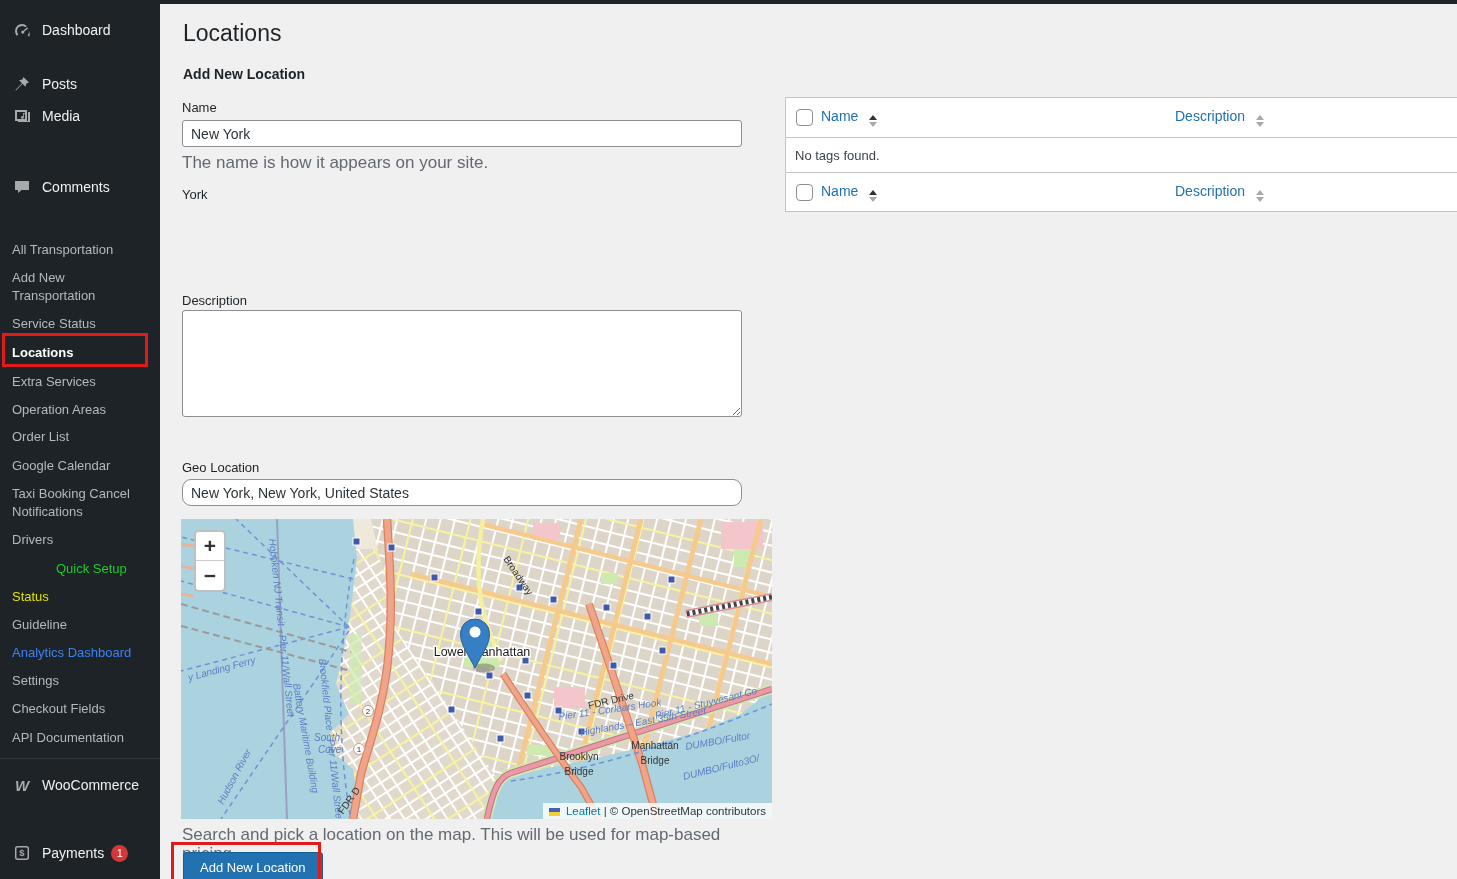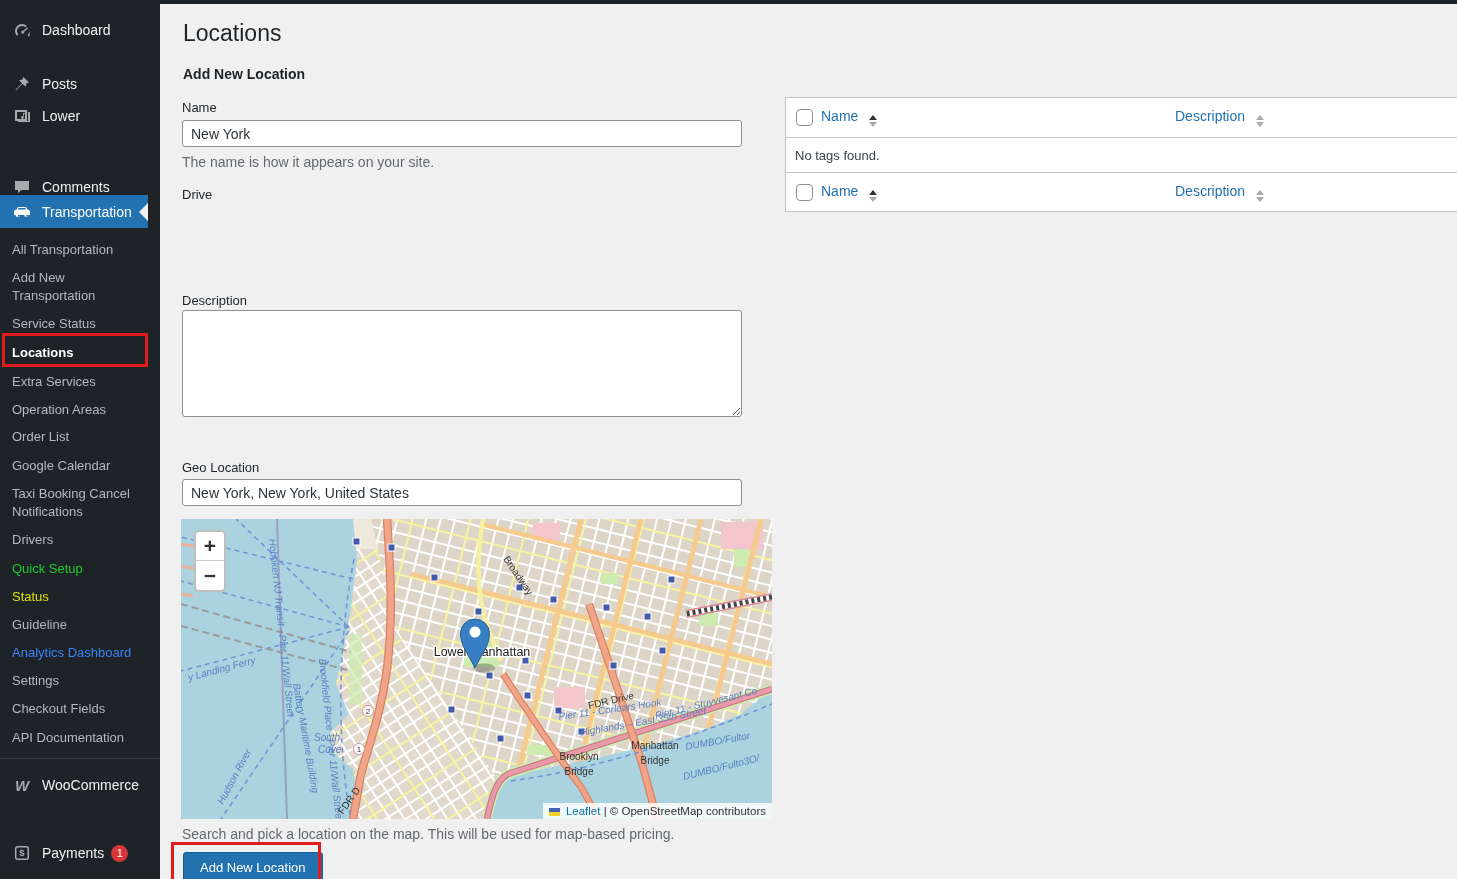--- a/index.html
+++ b/index.html
@@ -25,21 +25,21 @@
     background:#d63638; border-radius:9px; color:#fff; font-size:11px; line-height:17px; text-align:center; }
   .wc-w { font-weight:bold; font-style:italic; font-size:15px; color:#a7aaad; }
 
   
   .content { position:absolute; left:160px; top:0; width:1297px; height:879px; background:#f0f0f1; }
   .page-title { position:absolute; left:23px; top:20px; font-size:23px; font-weight:400; color:#1d2327; }
   .section-heading { position:absolute; left:23px; top:66px; font-size:14px; font-weight:bold; color:#1d2327; }
   .f-label { position:absolute; left:22px; font-size:13px; color:#1d2327; }
   .f-input { position:absolute; left:22px; width:560px; height:27px; border:1px solid #8c8f94; border-radius:3px;
     background:#fff; padding:0 8px; font-family:"Liberation Sans",sans-serif; font-size:14px; color:#2c3338; }
-  .f-help { position:absolute; left:22px; width:560px; font-size:14px; color:#646970; line-height:19px; }
+  .f-help { position:absolute; left:22px; width:560px; font-size:17px; color:#646970; line-height:19px; }
   .f-textarea { position:absolute; left:22px; top:310px; width:560px; height:107px; border:1px solid #8c8f94;
     border-radius:3px; background:#fff; padding:6px 8px; font-family:"Liberation Sans",sans-serif; font-size:14px; resize:both; }
   .submit-btn { position:absolute; left:23px; top:852px; background:#2271b1; border:1px solid #135e96;
     border-radius:3px; color:#fff; font-size:13px; padding:7px 16px; cursor:pointer; font-family:"Liberation Sans",sans-serif; }
 
   
   .map-wrap { position:absolute; left:21px; top:519px; width:591px; height:300px; background:#aad3df; overflow:hidden; cursor:grab; }
   .leaflet-ctrl { position:absolute; left:13px; top:11px; width:32px; background:#fff;
     border:2px solid rgba(0,0,0,0.25); border-radius:5px; z-index:10; }
   .leaflet-btn { width:28px; height:29px; display:flex; align-items:center; justify-content:center;
@@ -98,54 +98,45 @@
     </span>
     <span>Posts</span>
   </div>
 
   <div class="menu-item" style="top:99px">
     <span class="mi-icon">
       <svg width="17" height="16" viewBox="0 0 17 16">
           <path d="M1 2h12v11H1zM3 4v7h8V4zm6 1v3.2a1.4 1.4 0 1 0 .8 1.3V6h1V5zM14 4h2v10H4v-1h10z" fill-rule="evenodd"></path>
         </svg>
     </span>
-    <span>Lower</span>
+    <span>Media</span>
   </div>
 
 
   <div class="menu-item" style="top:170px">
     <span class="mi-icon">
       <svg width="16" height="16" viewBox="0 0 16 16">
           <path d="M1 2h14v9H7.5L4 14v-3H1z"></path>
         </svg>
     </span>
     <span>Comments</span>
   </div>
 
-  <div class="menu-item active" style="top:195px; height:33px">
-    <span class="mi-icon">
-      <svg width="20" height="16" viewBox="0 0 20 16">
-          <path d="M4.5 5.5 6 3h8l1.5 2.5c1.5.3 2.5 1 2.5 2.5v3h-1.6a2.1 2.1 0 0 1-4.2 0H7.8a2.1 2.1 0 0 1-4.2 0H2V8c0-1.5 1-2.2 2.5-2.5zM6.7 4 6 5.4h8L13.3 4zM5.7 12a1.1 1.1 0 1 0 0-.1zm8.4 0a1.1 1.1 0 1 0 0-.1z"></path>
-        </svg>
-    </span>
-    <span>Transportation</span>
-    <span class="notch"></span>
-  </div>
 
   <div class="sub-item" style="top:241px">All Transportation</div>
   <div class="sub-item" style="top:269px">Add New Transportation</div>
   <div class="sub-item" style="top:315px">Service Status</div>
   <div class="sub-item current" style="top:344px">Locations</div>
   <div class="sub-item" style="top:373px">Extra Services</div>
   <div class="sub-item" style="top:401px">Operation Areas</div>
   <div class="sub-item" style="top:428px">Order List</div>
   <div class="sub-item" style="top:457px">Google Calendar</div>
   <div class="sub-item" style="top:485px">Taxi Booking Cancel Notifications</div>
   <div class="sub-item" style="top:531px">Drivers</div>
-  <div class="sub-item" style="top: 560px; color: rgb(31, 202, 47);">Quick Setup</div>
+  <div class="sub-item" style="top: 560px; color: rgb(31, 202, 47); margin-left: 44px;">Quick Setup</div>
   <div class="sub-item" style="top: 588px; color: rgb(224, 224, 0);">Status</div>
   <div class="sub-item" style="top:616px">Guideline</div>
   <div class="sub-item" style="top: 644px; color: #3b82f6;">Analytics Dashboard</div>
   <div class="sub-item" style="top:672px">Settings</div>
   <div class="sub-item" style="top:700px">Checkout Fields</div>
   <div class="sub-item" style="top:729px">API Documentation</div>
 
   <div class="annotation" style="left:2px; top:333px; width:146px; height:34px;"></div>
 
   <div style="position:absolute; left:0; top:758px; width:160px; height:1px; background:#33383d;"></div>
@@ -172,27 +163,27 @@
 
 <div class="content">
 
   <h1 class="page-title">Locations</h1>
   <h2 class="section-heading">Add New Location</h2>
 
   <label class="f-label" style="top:100px">Name</label>
   <input class="f-input" style="top: 120px;" value="New York">
   <div class="f-help" style="top:153px">The name is how it appears on your site.</div>
 
-  <label class="f-label" style="top:187px">Drive</label>
+  <label class="f-label" style="top:187px">York</label>
 
   <label class="f-label" style="top:293px">Description</label>
   <textarea class="f-textarea" style=""></textarea>
 
   <label class="f-label" style="top:460px">Geo Location</label>
-  <input class="f-input" style="top: 479px;" value="New York, New York, United States">
+  <input class="f-input" style="top: 479px; border-radius: 9px;" value="New York, New York, United States">
 
   <div class="map-wrap">
     <svg width="591" height="300" viewBox="0 0 591 300">
       <defs>
         <pattern id="gridNE" width="56" height="52" patternUnits="userSpaceOnUse" patternTransform="rotate(14)">
           <rect width="56" height="52" fill="#ddd6c8"></rect>
           <rect x="0" y="0" width="56" height="52" fill="none"></rect>
           <line x1="14" y1="0" x2="14" y2="52" stroke="#fff" stroke-width="2"></line>
           <line x1="28" y1="0" x2="28" y2="52" stroke="#fff" stroke-width="2"></line>
           <line x1="42" y1="0" x2="42" y2="52" stroke="#fff" stroke-width="2"></line>

